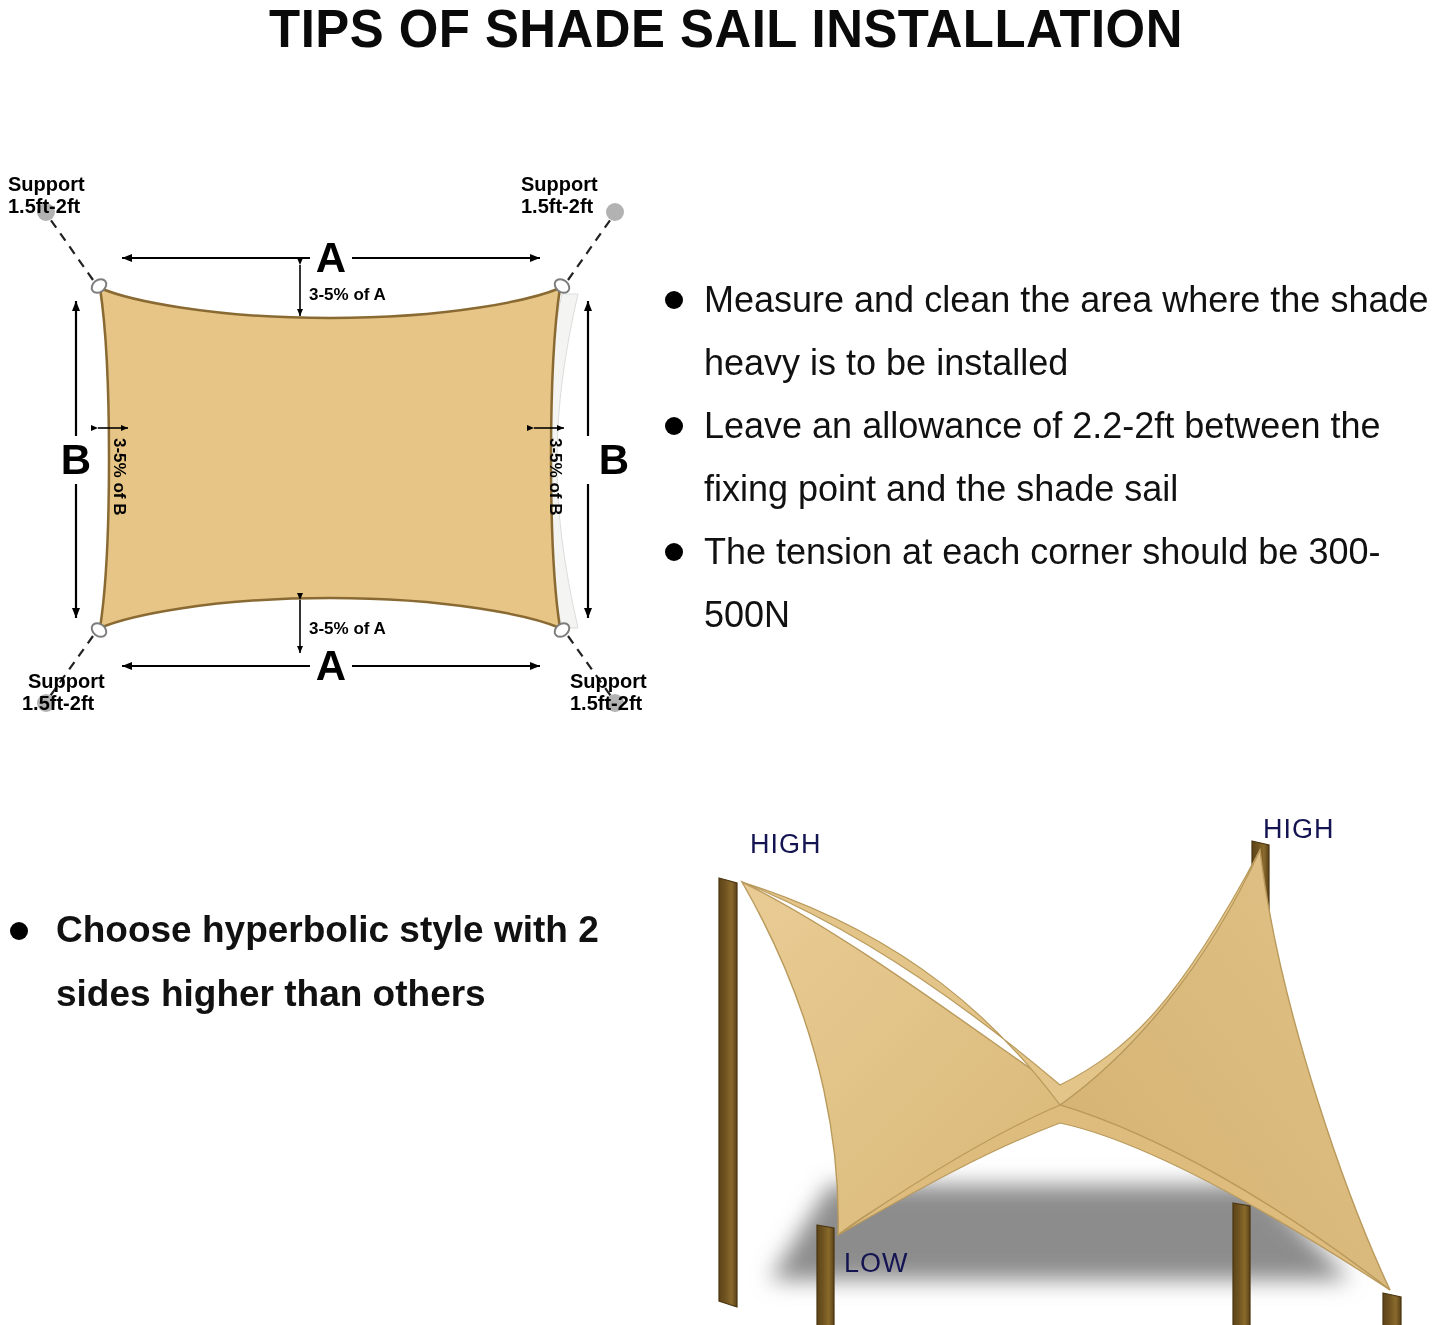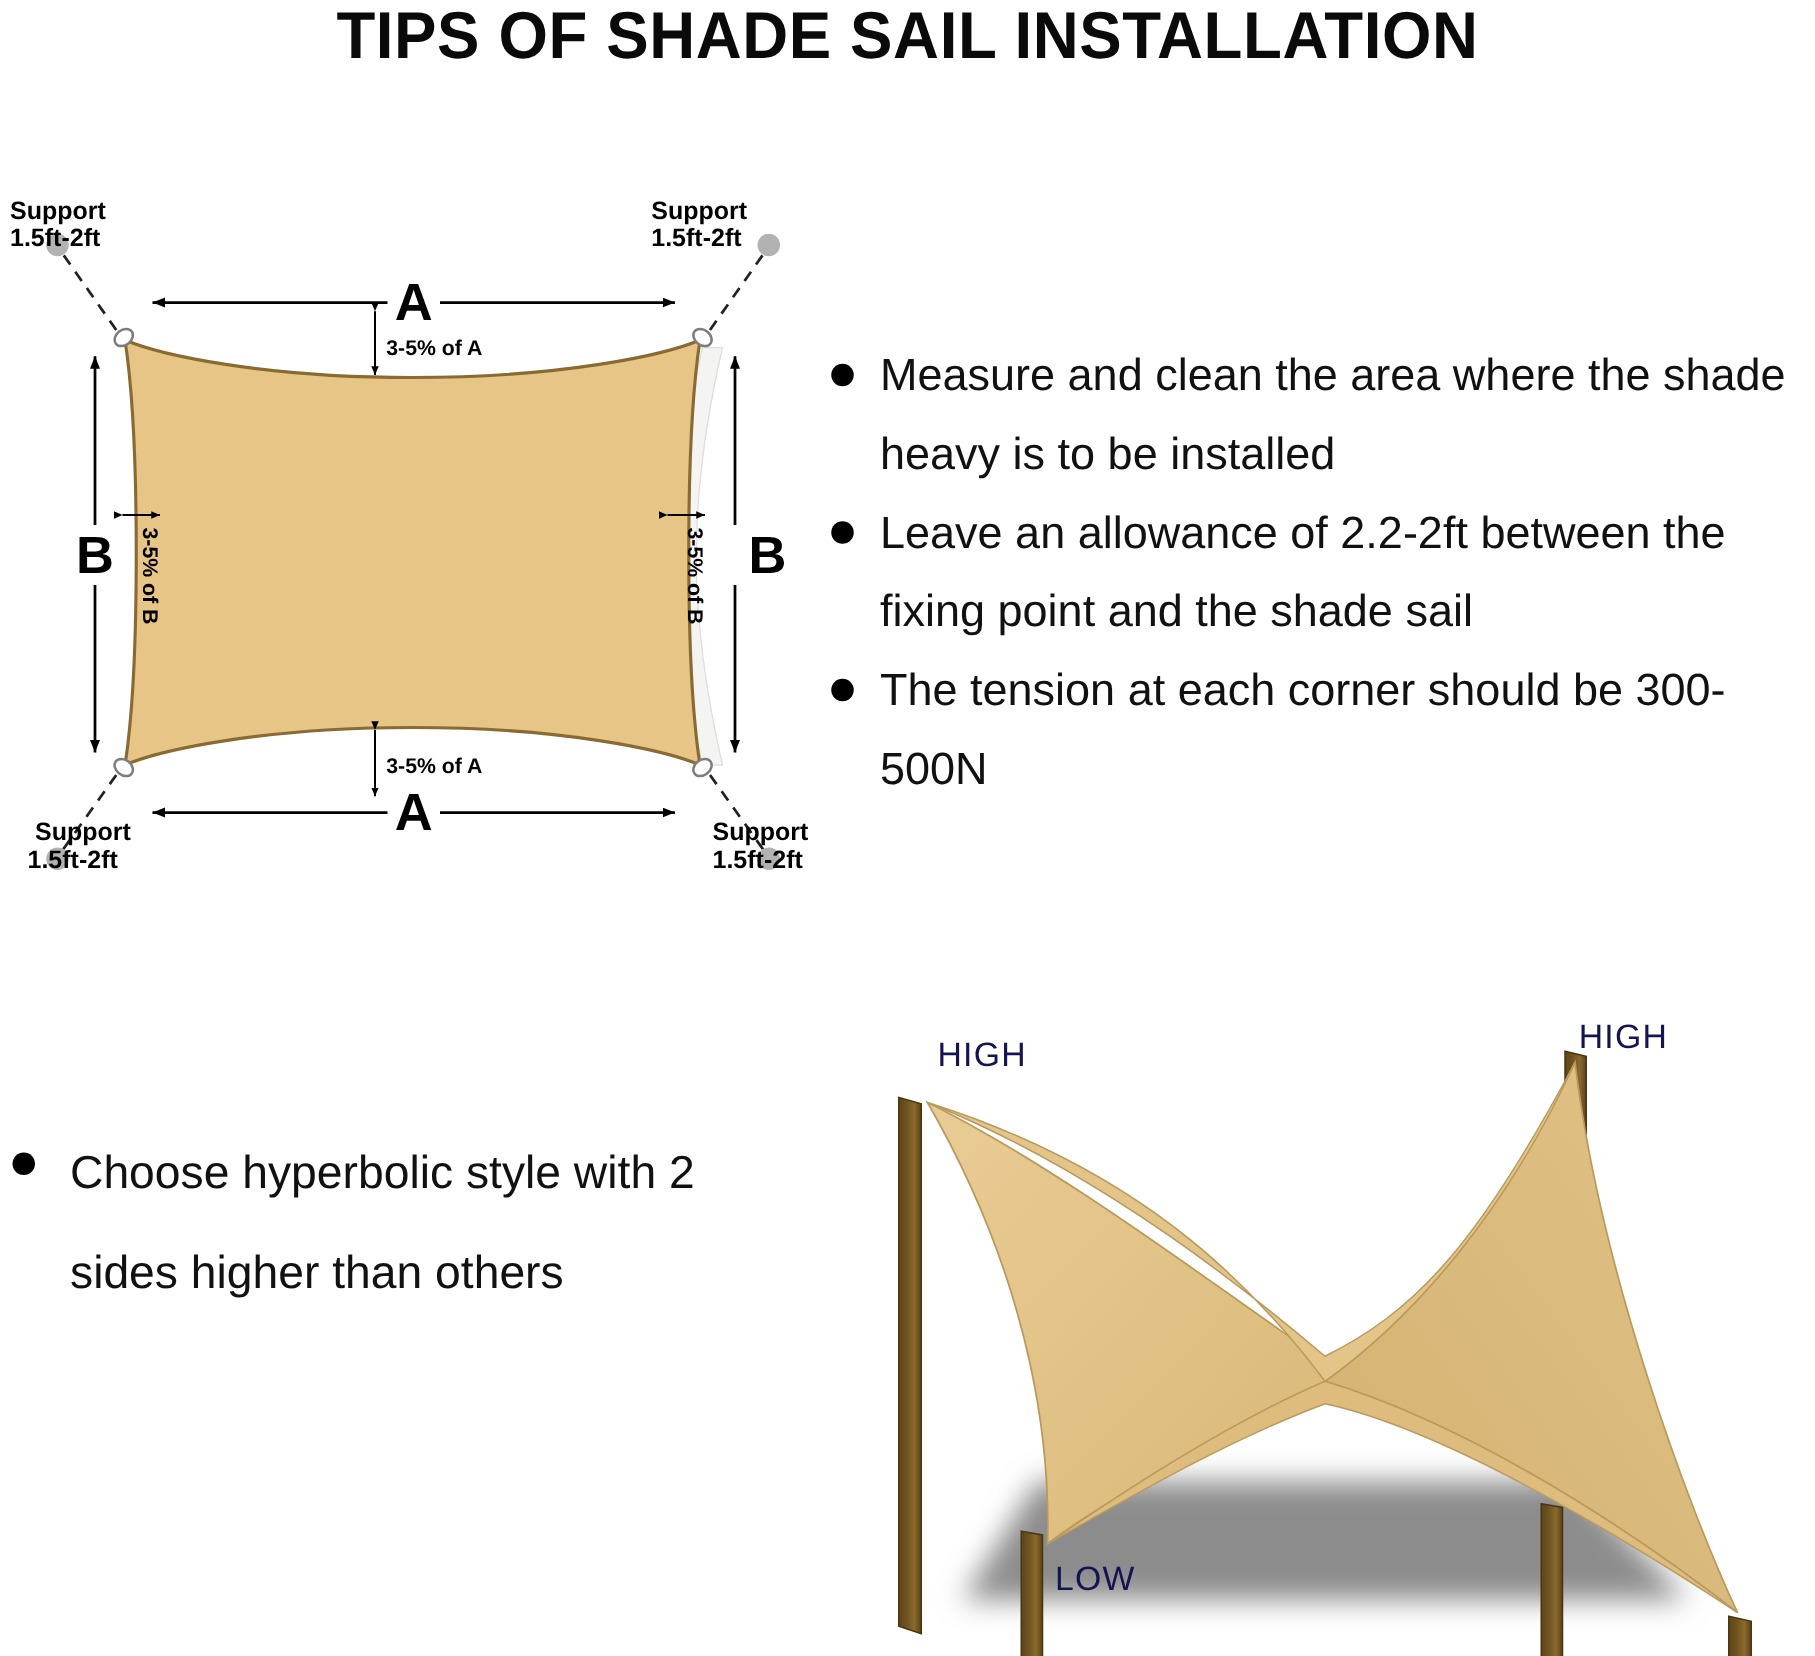--- a/index.html
+++ b/index.html
@@ -31,21 +31,21 @@
     color: #0a0a0a;
     white-space: nowrap;
     transform: scaleX(0.96);
     transform-origin: center top;
   }
 
   
   #diagram-rect-sail {
     position: absolute;
     left: 0px;
-    top: 150px;
+    top: 166px;
     width: 660px;
     height: 570px;
   }
   #tips-list-top {
     position: absolute;
     left: 648px;
     top: 268px;
     width: 808px;
   }
   #tips-list-bottom {
@@ -80,22 +80,23 @@
     position: absolute;
     left: 17px;
     top: 23px;
     width: 18px;
     height: 18px;
     background: #000000;
     border-radius: 50%;
   }
   #tips-list-bottom .tip-item {
     font-size: 37px;
-    line-height: 80px;
+    line-height: 64px;
     padding-left: 54px;
+    font-weight: bold;
   }
   #tips-list-bottom .tip-item .bullet-dot {
     left: 8px;
     top: 24px;
   }
 
   
   .svg-label-support {
     font-family: "Liberation Sans", sans-serif;
     font-size: 20px;

